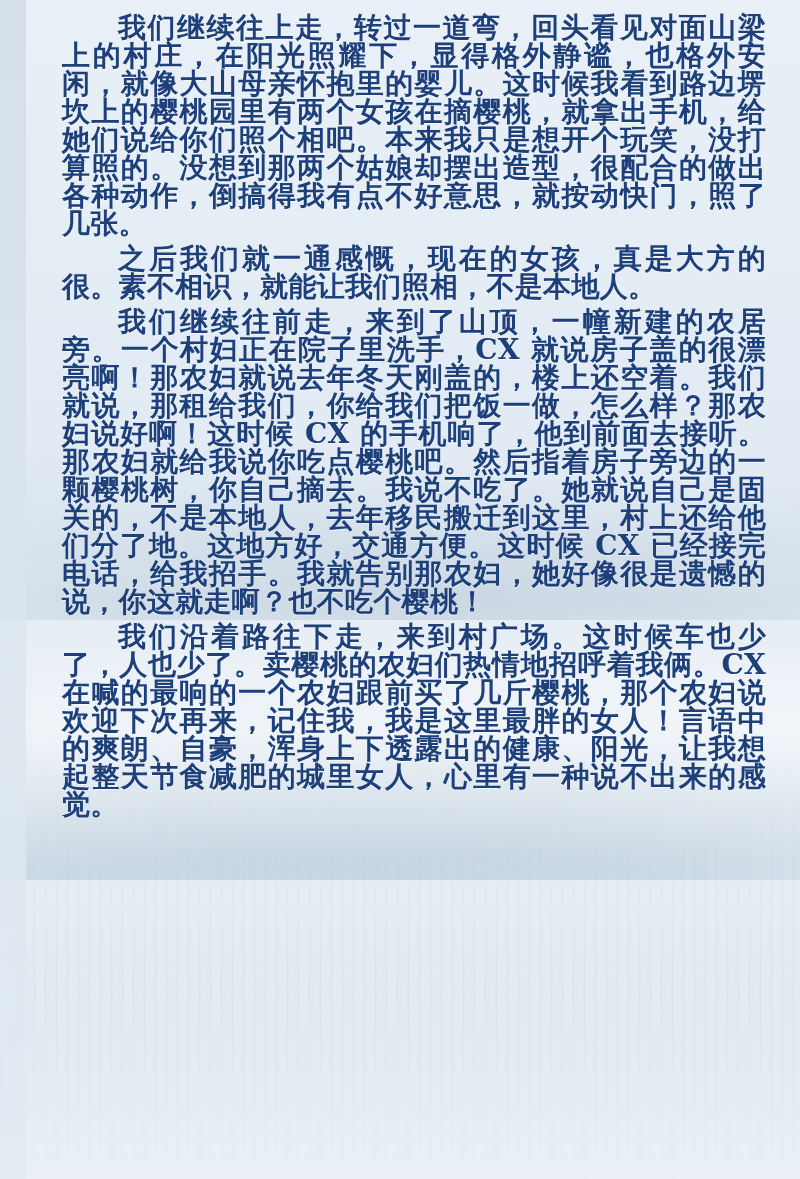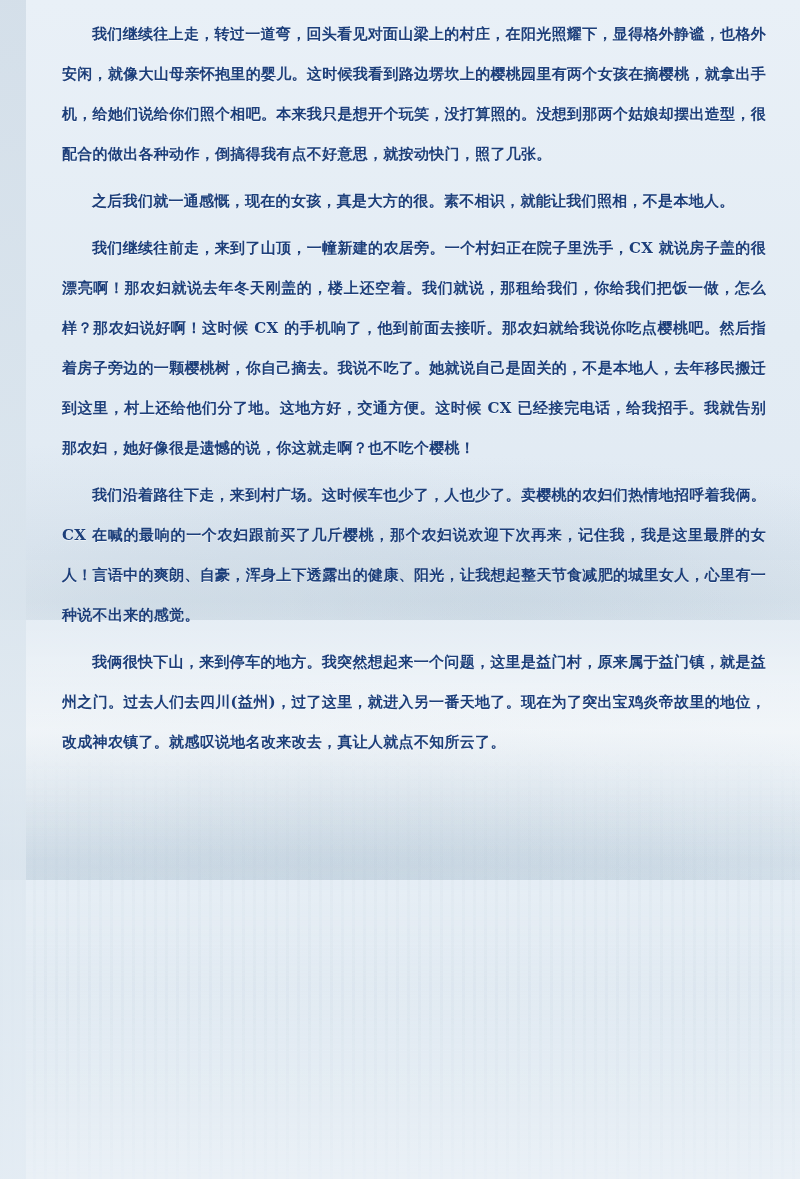--- a/index.html
+++ b/index.html
@@ -87,22 +87,22 @@
   .content {
     position: relative;
     z-index: 3;
     padding: 14px 34px 18px 62px;
     box-sizing: border-box;
   }
   p.para {
     margin: 0 0 7px 0;
     text-indent: 2em;
     font-family: "DejaVu Serif", "Liberation Serif", serif;
-    font-size: 15px;
-    line-height: 40px;
+    font-size: 28px;
+    line-height: 28px;
     color: #1d3f7a;
     text-align: justify;
     text-justify: inter-ideograph;
     letter-spacing: 0.3px;
     text-shadow: 0 1px 0 rgba(255,255,255,0.55);
     font-weight: 600;
   }
 </style>
 </head>
 <body>
@@ -113,15 +113,14 @@
   <div class="bg-layer bg-ridge-2"></div>
   <div class="bg-layer bg-haze"></div>
   <div class="bg-layer bg-forest"></div>
   <div class="left-accent"></div>
 
   <div class="content">
     <p class="para">我们继续往上走，转过一道弯，回头看见对面山梁上的村庄，在阳光照耀下，显得格外静谧，也格外安闲，就像大山母亲怀抱里的婴儿。这时候我看到路边塄坎上的樱桃园里有两个女孩在摘樱桃，就拿出手机，给她们说给你们照个相吧。本来我只是想开个玩笑，没打算照的。没想到那两个姑娘却摆出造型，很配合的做出各种动作，倒搞得我有点不好意思，就按动快门，照了几张。</p>
     <p class="para">之后我们就一通感慨，现在的女孩，真是大方的很。素不相识，就能让我们照相，不是本地人。</p>
     <p class="para">我们继续往前走，来到了山顶，一幢新建的农居旁。一个村妇正在院子里洗手，CX 就说房子盖的很漂亮啊！那农妇就说去年冬天刚盖的，楼上还空着。我们就说，那租给我们，你给我们把饭一做，怎么样？那农妇说好啊！这时候 CX 的手机响了，他到前面去接听。那农妇就给我说你吃点樱桃吧。然后指着房子旁边的一颗樱桃树，你自己摘去。我说不吃了。她就说自己是固关的，不是本地人，去年移民搬迁到这里，村上还给他们分了地。这地方好，交通方便。这时候 CX 已经接完电话，给我招手。我就告别那农妇，她好像很是遗憾的说，你这就走啊？也不吃个樱桃！</p>
     <p class="para">我们沿着路往下走，来到村广场。这时候车也少了，人也少了。卖樱桃的农妇们热情地招呼着我俩。CX 在喊的最响的一个农妇跟前买了几斤樱桃，那个农妇说欢迎下次再来，记住我，我是这里最胖的女人！言语中的爽朗、自豪，浑身上下透露出的健康、阳光，让我想起整天节食减肥的城里女人，心里有一种说不出来的感觉。</p>
-    <p class="para">我俩很快下山，来到停车的地方。我突然想起来一个问题，这里是益门村，原来属于益门镇，就是益州之门。过去人们去四川(益州)，过了这里，就进入另一番天地了。现在为了突出宝鸡炎帝故里的地位，改成神农镇了。就感叹说地名改来改去，真让人就点不知所云了。</p>
   </div>
 </div>
 
 </body></html>

